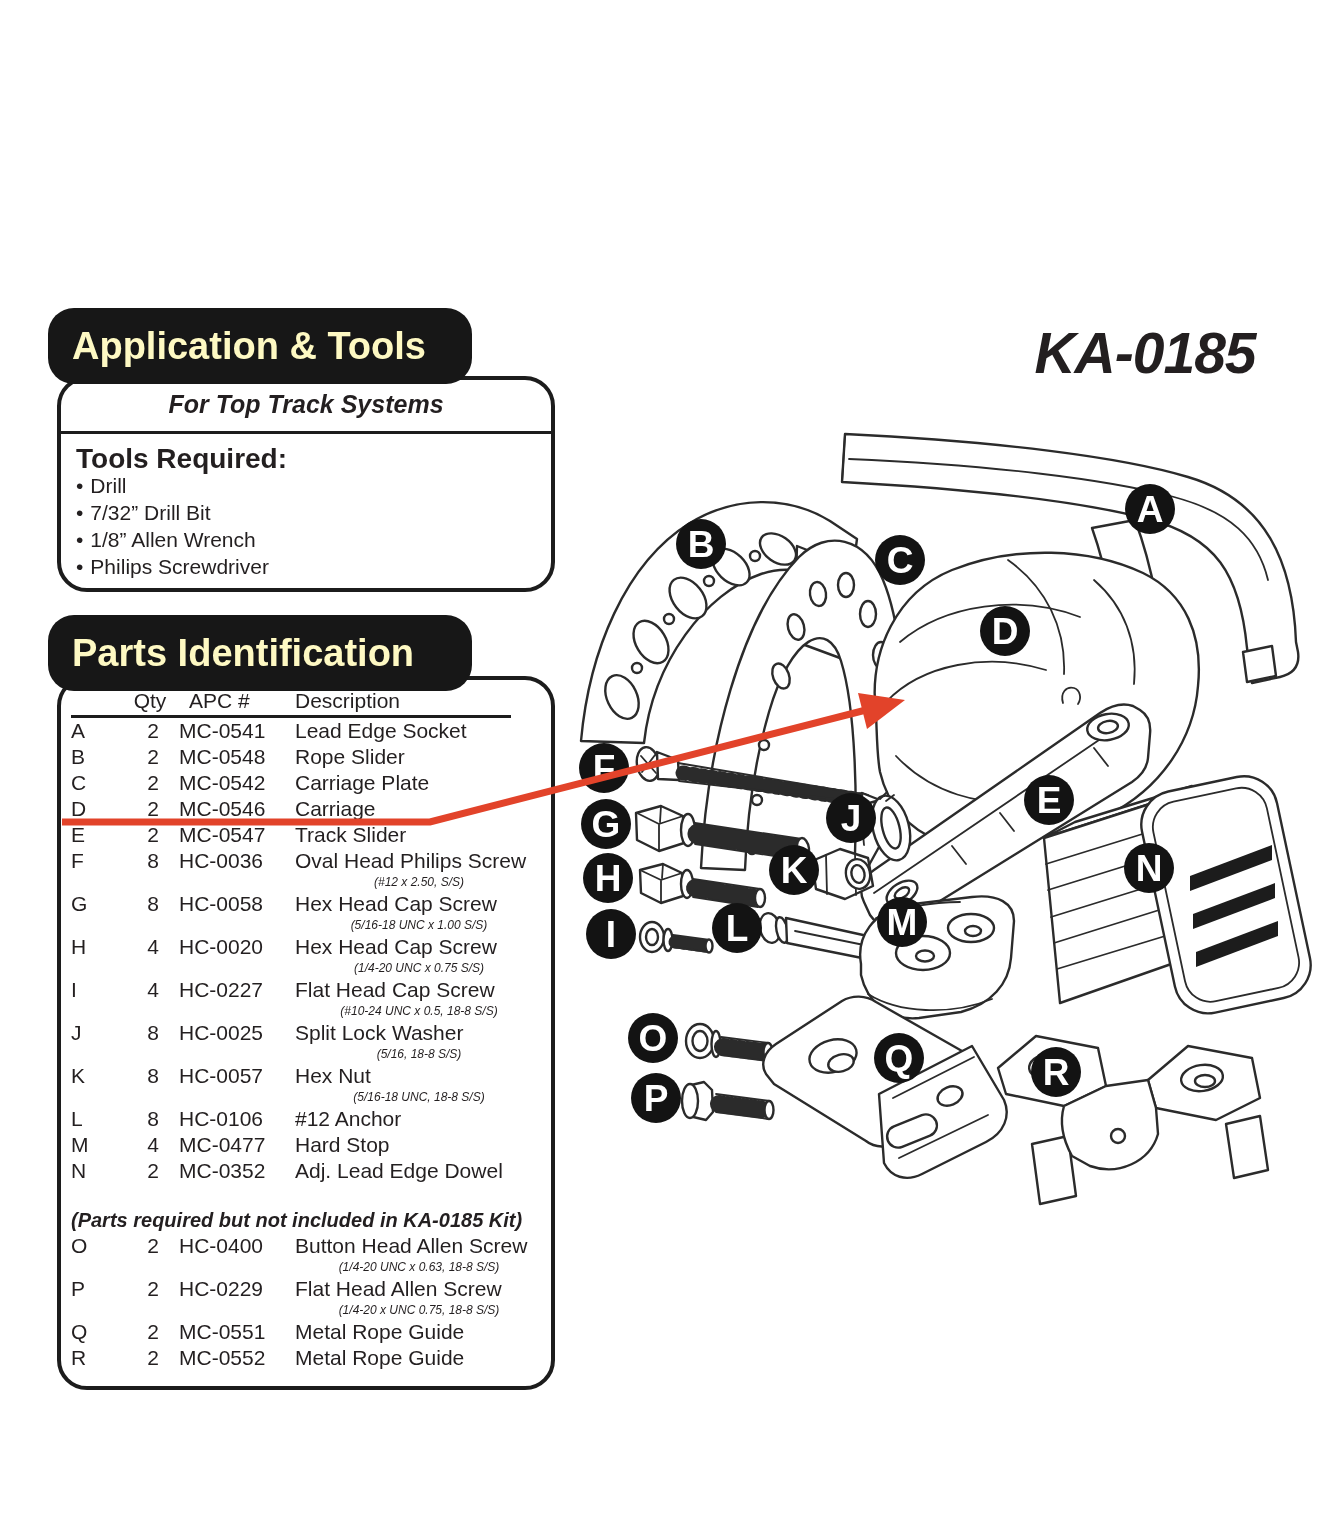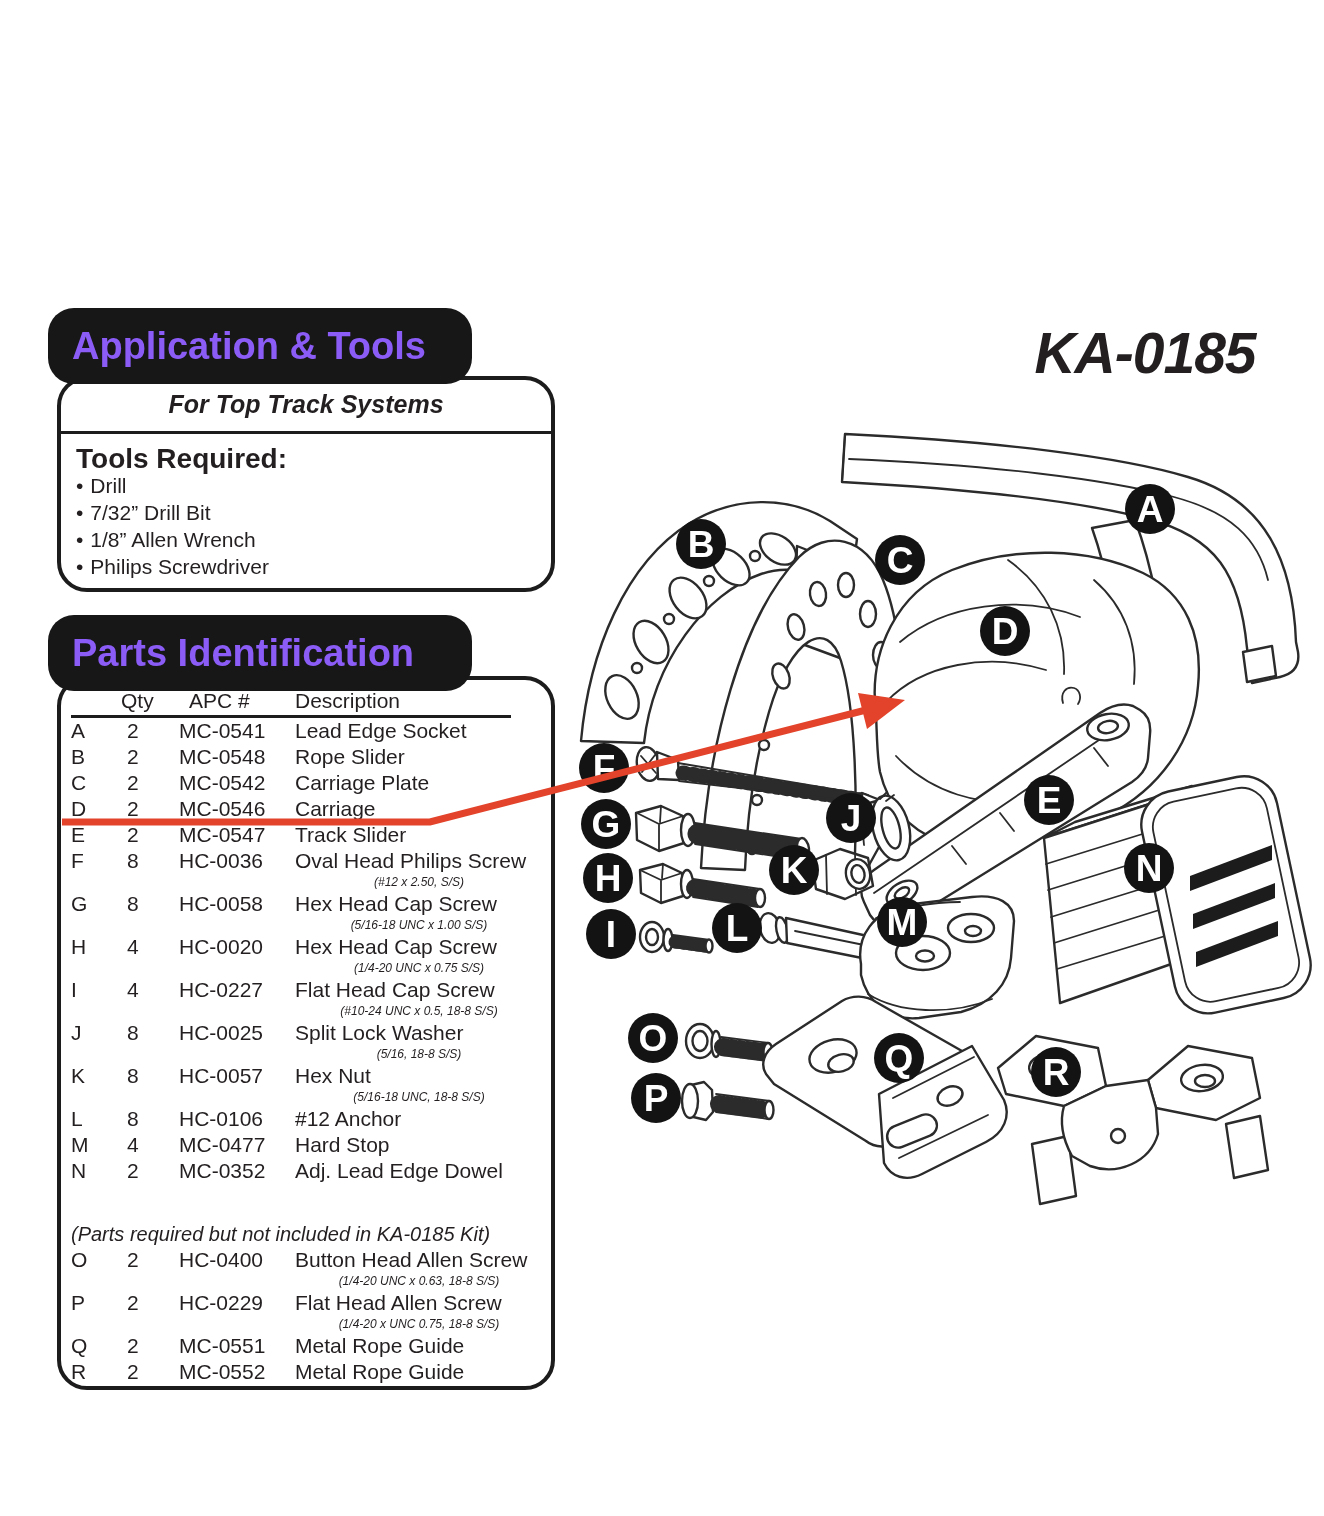--- a/index.html
+++ b/index.html
@@ -1,19 +1,19 @@
 <!DOCTYPE html>
 <html><head>
 <meta charset="utf-8">
 <style>
   html,body{margin:0;padding:0;background:#fff;}
   .page{position:relative;width:1324px;height:1516px;background:#ffffff;overflow:hidden;
         font-family:"Liberation Sans",sans-serif;color:#231f20;}
   
-  .banner{position:absolute;left:48px;width:424px;height:76px;background:#171717;color:#8b5cf6;
+  .banner{position:absolute;left:48px;width:424px;height:76px;background:#171717;color:#fef9c3;
           border-radius:26px;display:flex;align-items:center;padding-left:24px;box-sizing:border-box;
           font-size:38px;font-weight:bold;letter-spacing:0;z-index:3;}
   .banner-app{top:308px;}
   .banner-parts{top:615px;}
   
   .panel{position:absolute;left:57px;width:498px;background:#fff;border:4.5px solid #1c1c1c;
          border-radius:30px;box-sizing:border-box;z-index:2;}
   .panel-app{top:376px;height:216px;}
   .panel-parts{top:676px;height:714px;}
   
@@ -26,29 +26,29 @@
   .tools-col-left{width:181px;flex:none;}
   .tools-col-right{flex:1;}
   .tool-line{white-space:nowrap;}
   .blt{display:inline-block;margin-right:7px;}
   
   .tbl{position:absolute;top:9px;left:10px;right:8px;font-size:21px;}
   .thead{display:flex;line-height:24px;}
   .hr{height:2.5px;background:#1c1c1c;width:440px;margin:2px 0 0 0;}
   .prow{display:flex;line-height:26px;margin-top:0;}
   .cl{width:50px;flex:none;}
-  .cq{width:58px;flex:none;padding-left:6px;box-sizing:border-box;}
+  .cq{width:58px;flex:none;padding-left:6px;box-sizing:border-box;text-align:center;}
   .thead .cq{padding-left:0;}
   .ca{width:116px;flex:none;}
   .thead .ca{padding-left:10px;box-sizing:border-box;}
   .cd{flex:1;}
   .dm{display:block;}
   .spec{display:block;font-size:12px;line-height:17px;font-style:italic;text-align:center;}
   .spec:empty{display:none;}
-  .note{font-size:20px;font-weight:normal;font-style:italic;margin-top:37px;line-height:26px;
+  .note{font-size:20px;font-weight:bold;font-style:italic;margin-top:23px;line-height:26px;
         white-space:nowrap;}
   
   .ka{position:absolute;left:998px;top:320px;width:294px;text-align:center;
       font-size:57px;font-weight:bold;font-style:italic;letter-spacing:-1px;z-index:1;}
   
   .diagram{position:absolute;left:0;top:0;z-index:4;pointer-events:none;}
   .pt{stroke:#2b2b2b;stroke-width:2.4;fill:#fff;stroke-linejoin:round;stroke-linecap:round;}
   .pt .ln{fill:none;stroke-width:1.8;}
   .pt .thr{fill:none;}
   .lbl circle{fill:#131313;stroke:none;}

